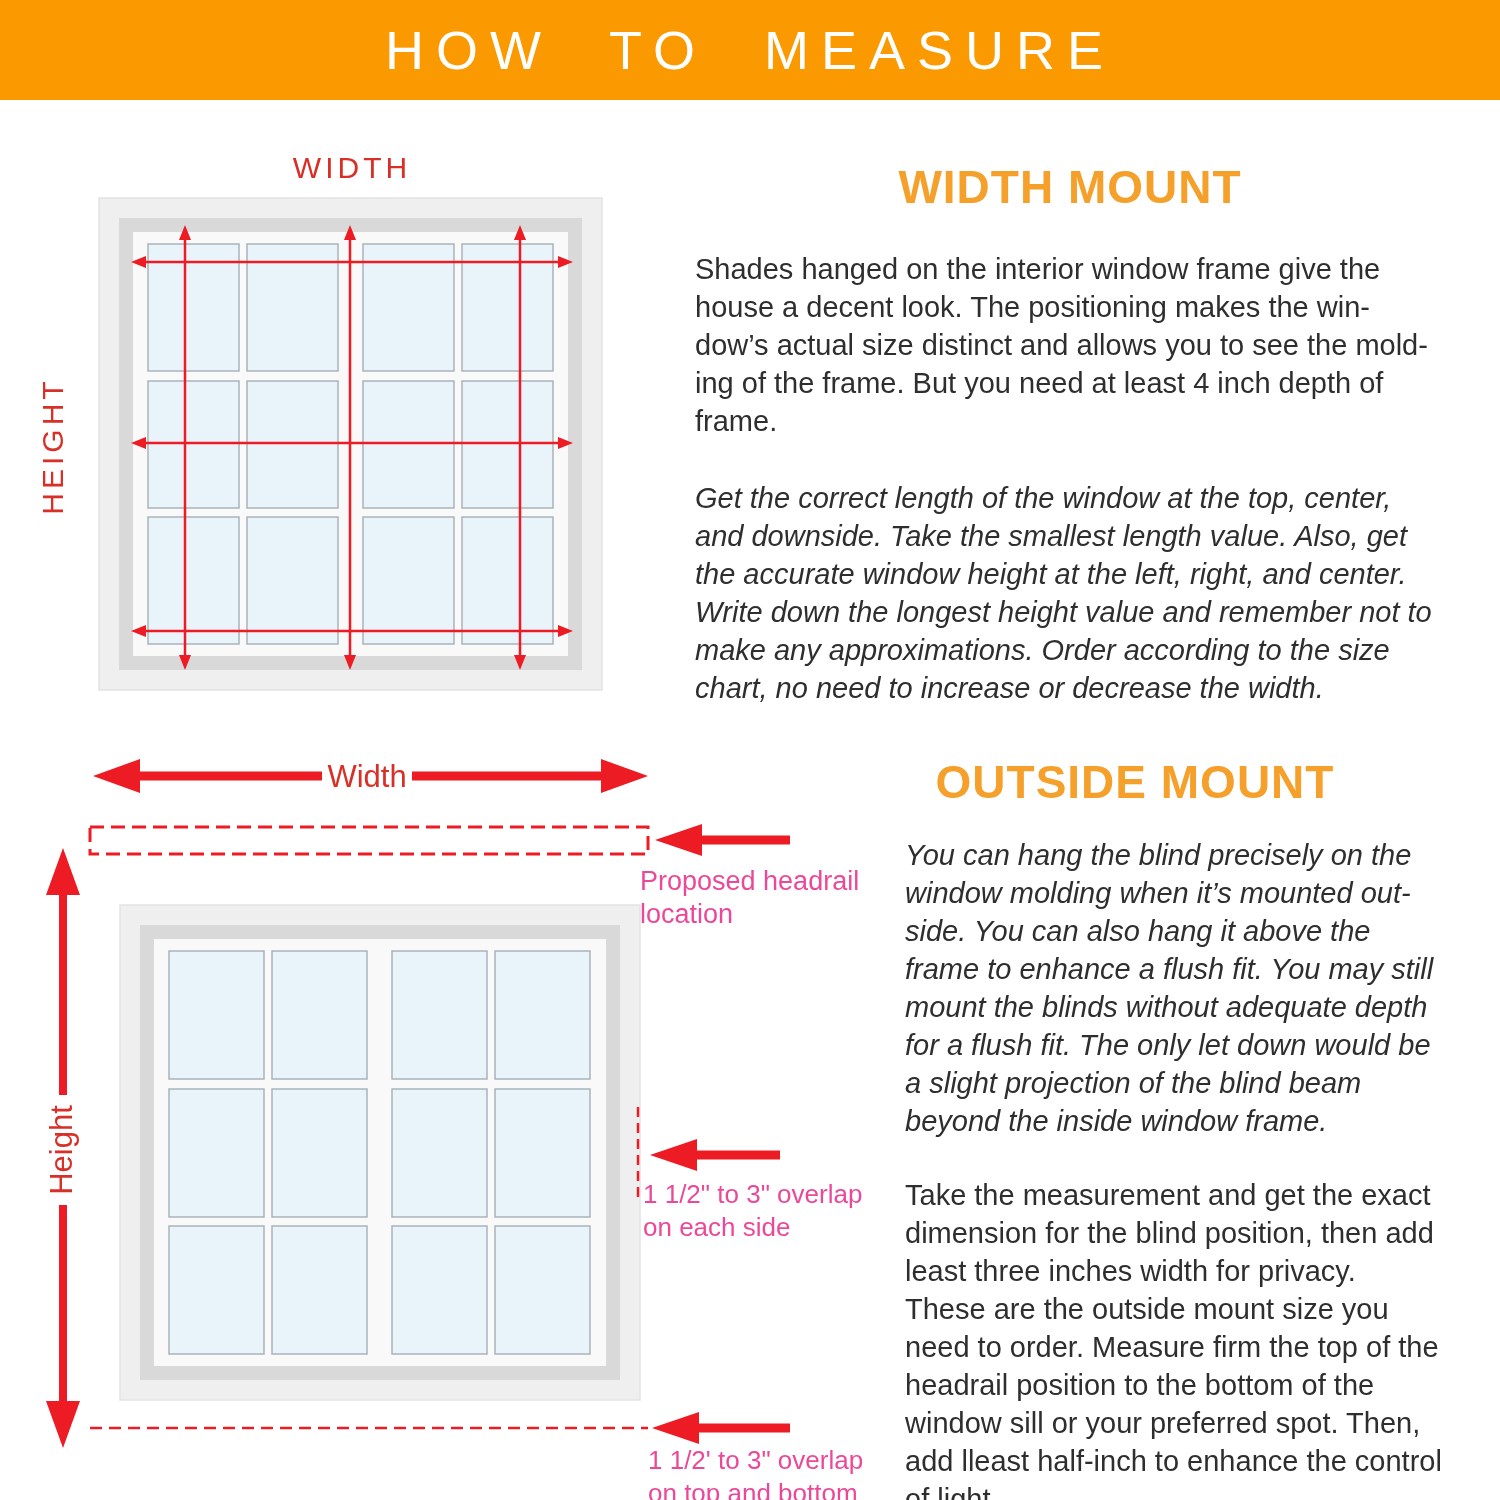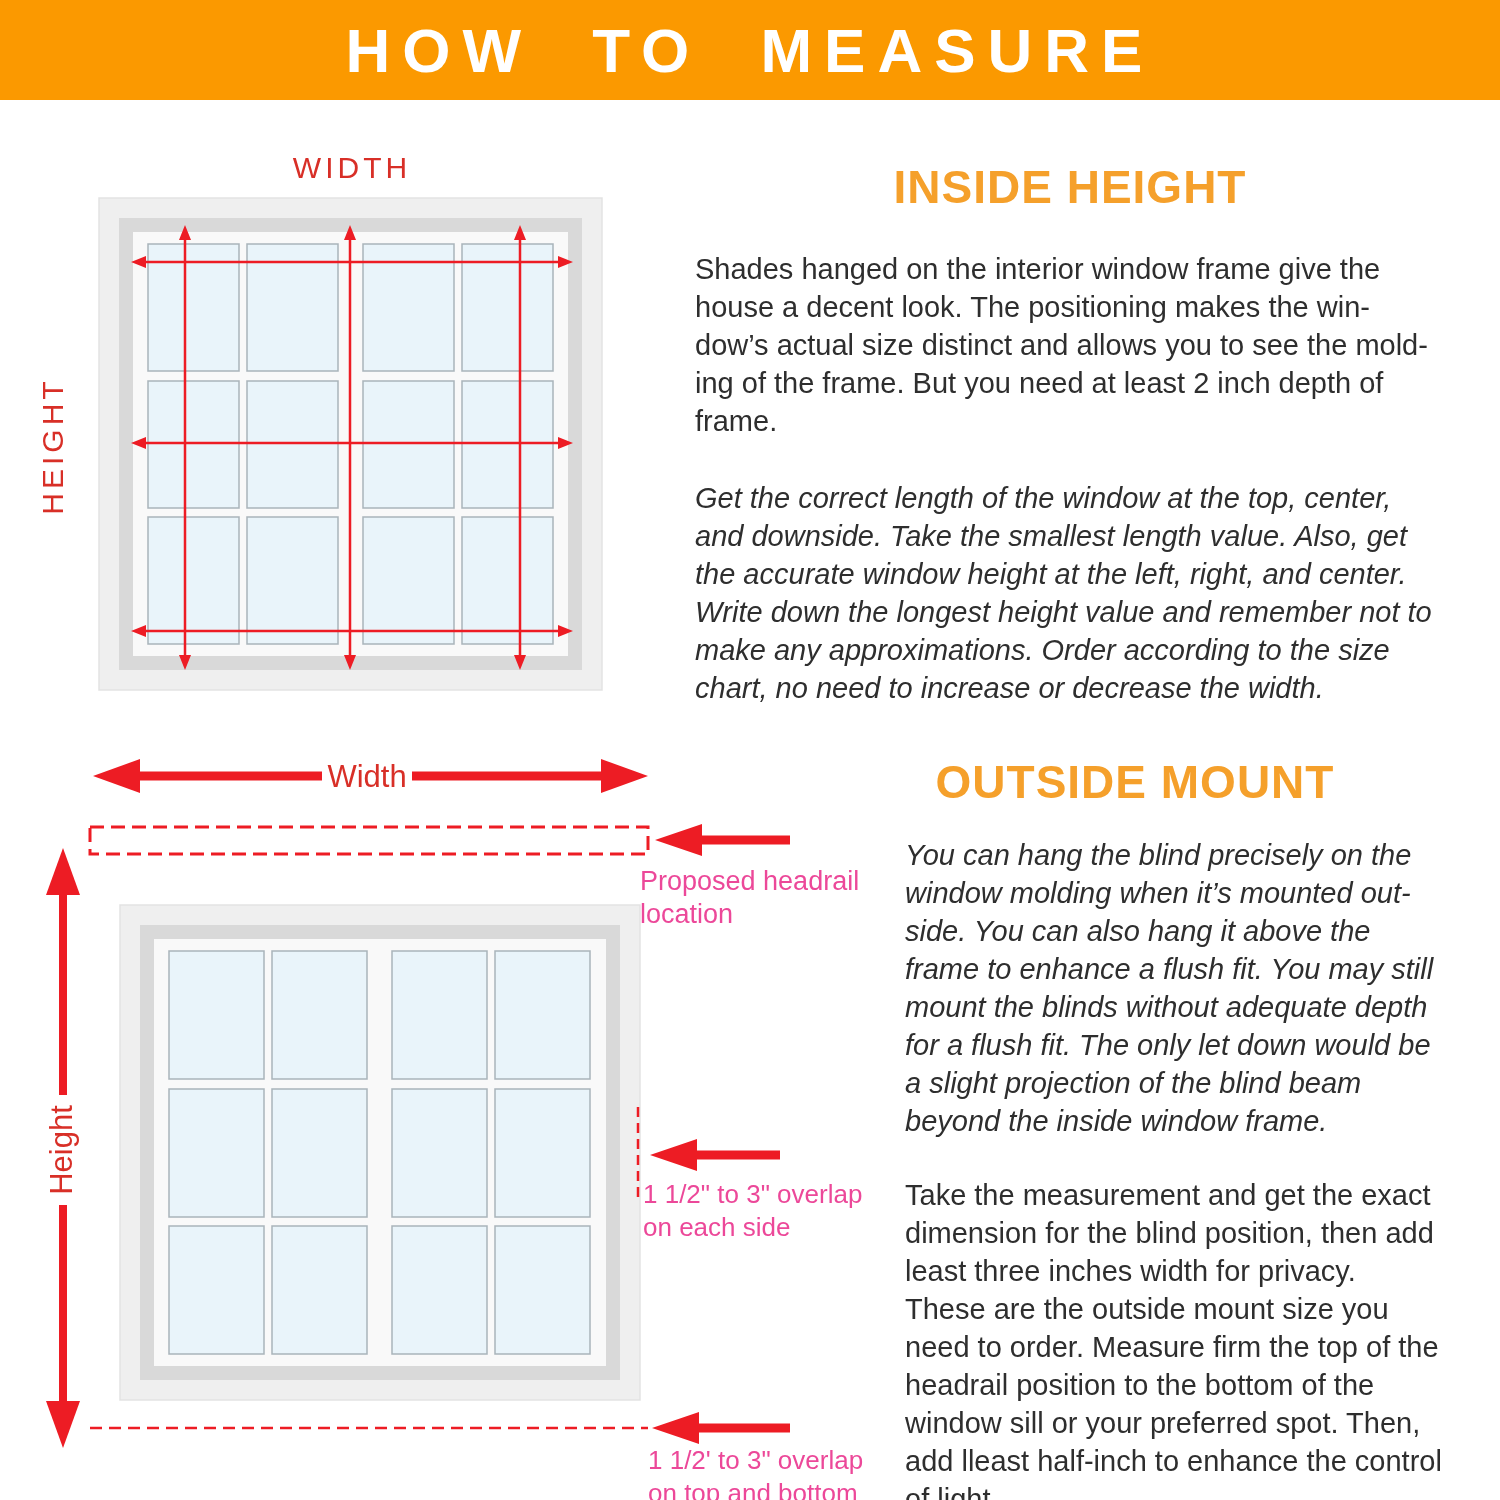--- a/index.html
+++ b/index.html
@@ -2,21 +2,21 @@
 <html><head>
 <meta charset="utf-8">
 <style>
   html,body{margin:0;padding:0;background:#ffffff;}
   #page{position:relative;width:1500px;height:1500px;background:#ffffff;overflow:hidden;
         font-family:"Liberation Sans", sans-serif;}
 
   
   #banner{position:absolute;left:0;top:0;width:1500px;height:100px;background:#FB9900;
           display:flex;align-items:center;justify-content:center;}
-  #banner .title{color:#ffffff;font-weight:bold;font-size:62px;letter-spacing:12px;word-spacing:30px;}
+  #banner .title{color:#ffffff;font-weight:normal;font-size:54px;letter-spacing:12px;word-spacing:30px;}
 
   
   .sec-heading{position:absolute;text-align:center;font-weight:bold;font-size:46px;color:#F5A02B;letter-spacing:1px;}
   .para{position:absolute;font-size:29px;line-height:38px;color:#2e2e2e;white-space:pre-line;}
 
   
   svg.diag{position:absolute;display:block;}
   .red-note{position:absolute;color:#ec4899;font-size:26px;line-height:33px;white-space:pre-line;}
 </style>
 </head>
@@ -149,25 +149,25 @@
     </g>
   </svg>
 
   <div class="red-note" style="left:640px;top:865px;width:260px;font-size:27px;">Proposed headrail
 location</div>
   <div class="red-note" style="left:643px;top:1178px;width:240px;">1 1/2" to 3" overlap
 on each side</div>
   <div class="red-note" style="left:648px;top:1444px;width:240px;">1 1/2' to 3" overlap
 on top and bottom</div>
 
-  <div class="sec-heading" style="left:695px;top:160px;width:750px;">INSIDE HEIGHT</div>
+  <div class="sec-heading" style="left:695px;top:160px;width:750px;">WIDTH MOUNT</div>
   <div class="para" style="left:695px;top:250px;width:760px;">Shades hanged on the interior window frame give the
 house a decent look. The positioning makes the win-
 dow’s actual size distinct and allows you to see the mold-
-ing of the frame. But you need at least 2 inch depth of
+ing of the frame. But you need at least 4 inch depth of
 frame.</div>
   <div class="para" style="left:695px;top:479px;width:760px;font-style:italic;">Get the correct length of the window at the top, center,
 and downside. Take the smallest length value. Also, get
 the accurate window height at the left, right, and center.
 Write down the longest height value and remember not to
 make any approximations. Order according to the size
 chart, no need to increase or decrease the width.</div>
 
   <div class="sec-heading" style="left:875px;top:746px;width:520px;margin-top:9px;">OUTSIDE MOUNT</div>
   <div class="para" style="left:905px;top:836px;width:570px;font-style:italic;">You can hang the blind precisely on the

